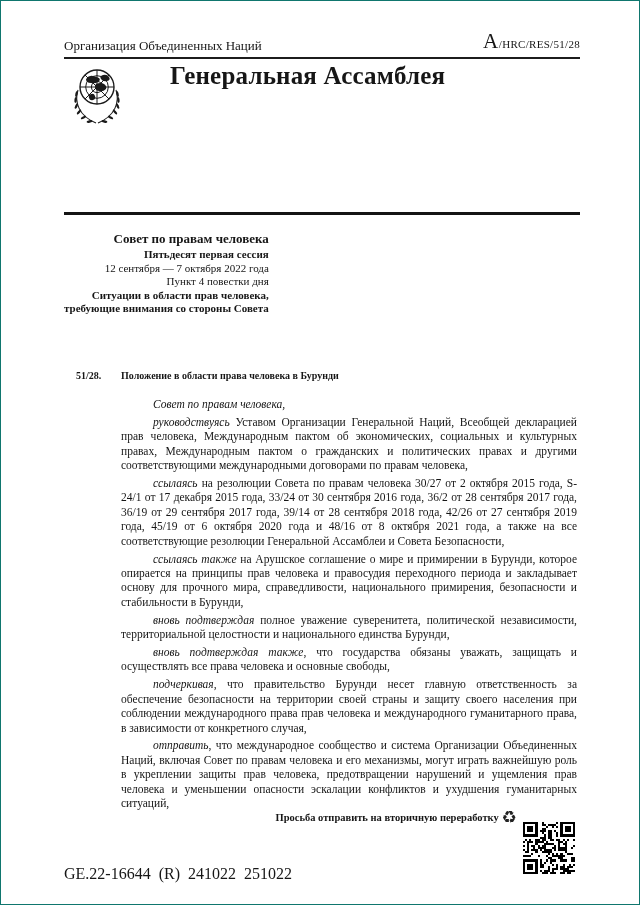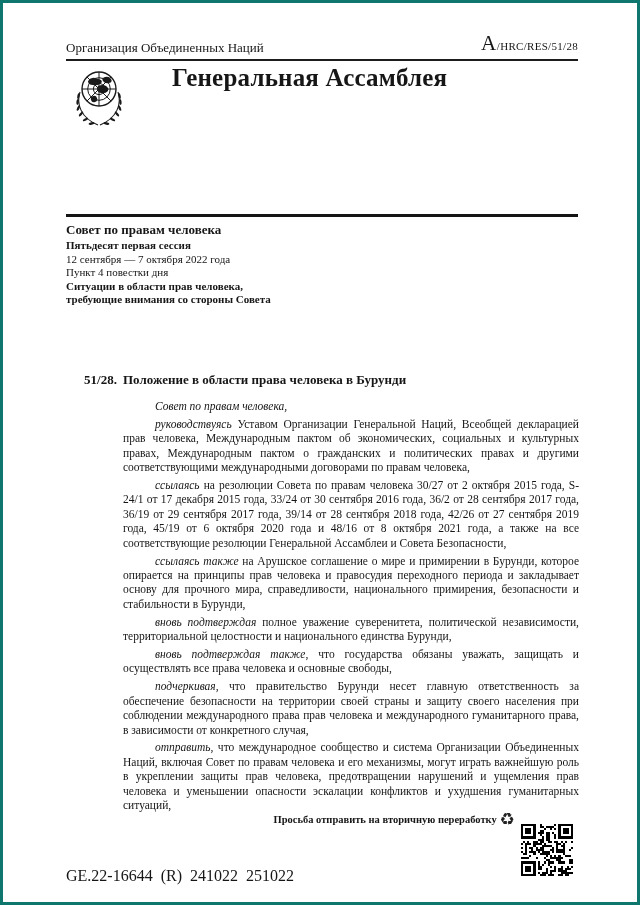--- a/index.html
+++ b/index.html
@@ -1,35 +1,35 @@
 <!DOCTYPE html>
 <html><head>
 <meta charset="utf-8">
 <style>
   html,body{margin:0;padding:0;background:#ffffff;}
   .page{
     position:relative;width:640px;height:905px;background:#fff;
-    box-sizing:border-box;border:3px solid #0f766e;overflow:hidden;
+    box-sizing:border-box;border:1px solid #0f766e;overflow:hidden;
     font-family:"Liberation Serif","DejaVu Serif",serif;color:#161616;
   }
   .abs{position:absolute;}
   .org-name{left:63px;top:37px;font-size:13px;}
   .doc-symbol{right:59px;top:28px;white-space:nowrap;}
   .sym-a{font-size:21px;letter-spacing:.5px;}
   .sym-rest{font-size:11px;letter-spacing:.3px;}
   .rule-thin{left:63px;right:59px;top:56px;height:2px;background:#1c1c1c;}
   .emblem{left:68px;top:62px;width:56px;height:66px;}
   .assembly-title{left:129px;top:61px;font-size:25px;font-weight:bold;letter-spacing:.2px;margin-left:40px;}
   .distr{left:428px;top:72px;font-size:11px;line-height:14.4px;}
   .rule-thick{left:63px;right:59px;top:211px;height:3px;background:#141414;}
-  .session{left:63px;top:220px;font-size:11px;line-height:13.4px;}
+  .session{left:63px;top:231px;font-size:11px;line-height:13.4px;text-align:right;}
   .session .council{font-size:13px;font-weight:bold;margin-bottom:3px;}
   .session .bold{font-weight:bold;}
   .res-title{left:120px;top:315px;font-size:15.5px;font-weight:bold;line-height:19.5px;}
-  .res-num-row{left:75px;top:369px;font-size:13px;font-weight:bold;text-align:center;}
+  .res-num-row{left:75px;top:369px;font-size:10px;font-weight:bold;}
   .res-num{display:inline-block;width:45px;}
   .doc-body{left:120px;top:396px;width:456px;font-size:11.5px;line-height:14.4px;text-align:justify;}
   .doc-body p{margin:0 0 3.5px 0;text-indent:32px;}
   .doc-body i{font-style:italic;}
   .footer-ref{left:63px;top:864px;font-size:16px;white-space:pre;}
   .recycle-row{right:122px;top:808px;display:flex;align-items:center;}
   .recycle-note{font-size:10.5px;font-weight:bold;white-space:nowrap;}
   .recycle-glyph{font-family:"DejaVu Sans",sans-serif;font-size:17px;line-height:1;margin-left:3px;color:#222;}
   .qr{right:64px;top:821px;width:52px;height:52px;}
 </style>

